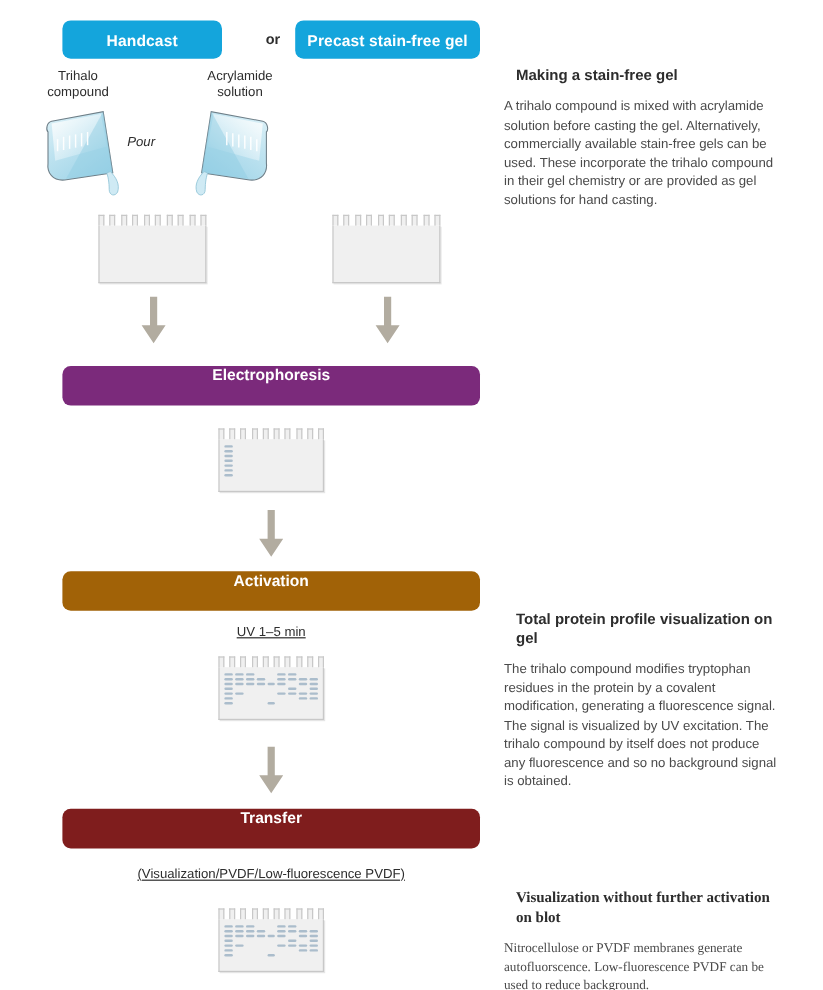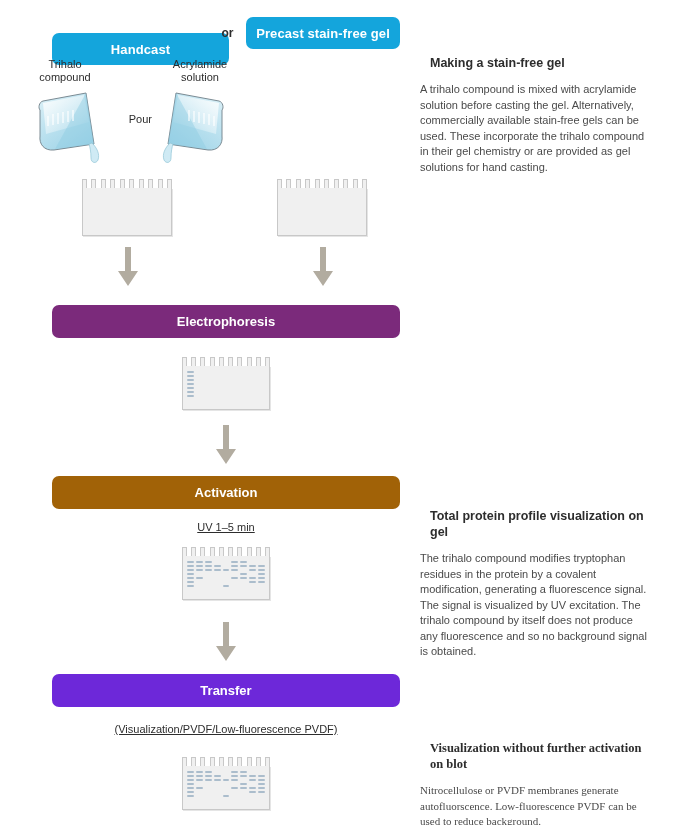--- a/index.html
+++ b/index.html
@@ -22,21 +22,21 @@
     background: #14A5DC;
     border-radius: 7px;
     color: #ffffff;
     font-size: 13px;
     font-weight: bold;
     display: flex;
     align-items: center;
     justify-content: center;
     letter-spacing: .1px;
   }
-  #btn-handcast { left: 52px;  top: 17px; width: 177px; height: 32px; margin-top: 16px; }
+  #btn-handcast { left: 52px;  top: 17px; width: 133px; height: 32px; }
   #btn-precast  { left: 246px; top: 17px; width: 154px; height: 32px; }
   #or-label {
     position: absolute;
     left: 209px; top: 17px; width: 37px; height: 32px;
     display: flex; align-items: center; justify-content: center;
     font-size: 12px; font-weight: bold; color: #2d2d2d;
   }
 
   
   .reagent-label {
@@ -45,21 +45,21 @@
     line-height: 13px;
     color: #2d2d2d;
     text-align: center;
     white-space: pre-line;
   }
   #label-trihalo    { left: 18px;  top: 58px; width: 94px; }
   #label-acrylamide { left: 152px; top: 58px; width: 96px; }
   #label-pour {
     position: absolute;
     left: 106px; top: 113px; width: 46px;
-    font-size: 11px; color: #2d2d2d; text-align: right;
+    font-size: 11px; color: #2d2d2d; text-align: left; font-style: italic;
   }
 
   
   .beaker { position: absolute; width: 78px; height: 78px; }
   #beaker-trihalo    { left: 34px;  top: 88px; }
   #beaker-acrylamide { left: 150px; top: 88px; transform: scaleX(-1); }
 
   
   .gel {
     position: absolute;
@@ -118,26 +118,25 @@
   .process-bar {
     position: absolute;
     left: 52px;
     width: 348px;
     height: 33px;
     border-radius: 7px;
     color: #ffffff;
     font-size: 13px;
     font-weight: bold;
     display: flex;
-    align-items: center;
     justify-content: center;
   }
   #bar-electrophoresis { top: 305px; background: #7B2A7B; }
   #bar-activation      { top: 476px; background: #a16207; }
-  #bar-transfer        { top: 674px; background: #6d28d9; }
+  #bar-transfer        { top: 674px; background: #7f1d1d; }
 
   .bar-note {
     position: absolute;
     left: 52px;
     width: 348px;
     text-align: center;
     font-size: 11px;
     color: #2d2d2d;
     text-decoration: underline;
   }

